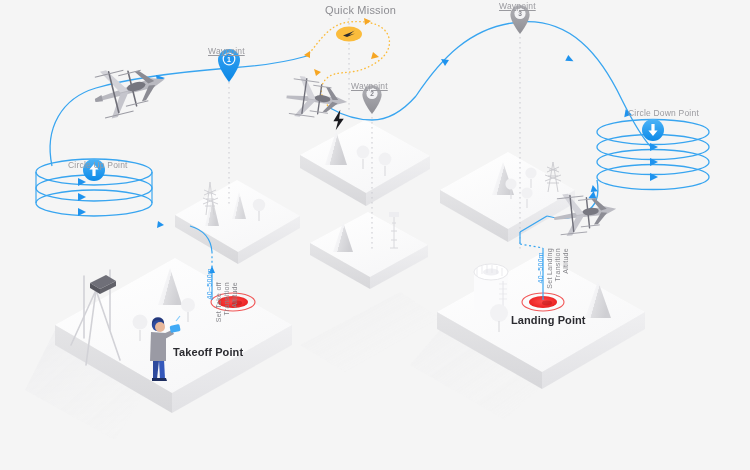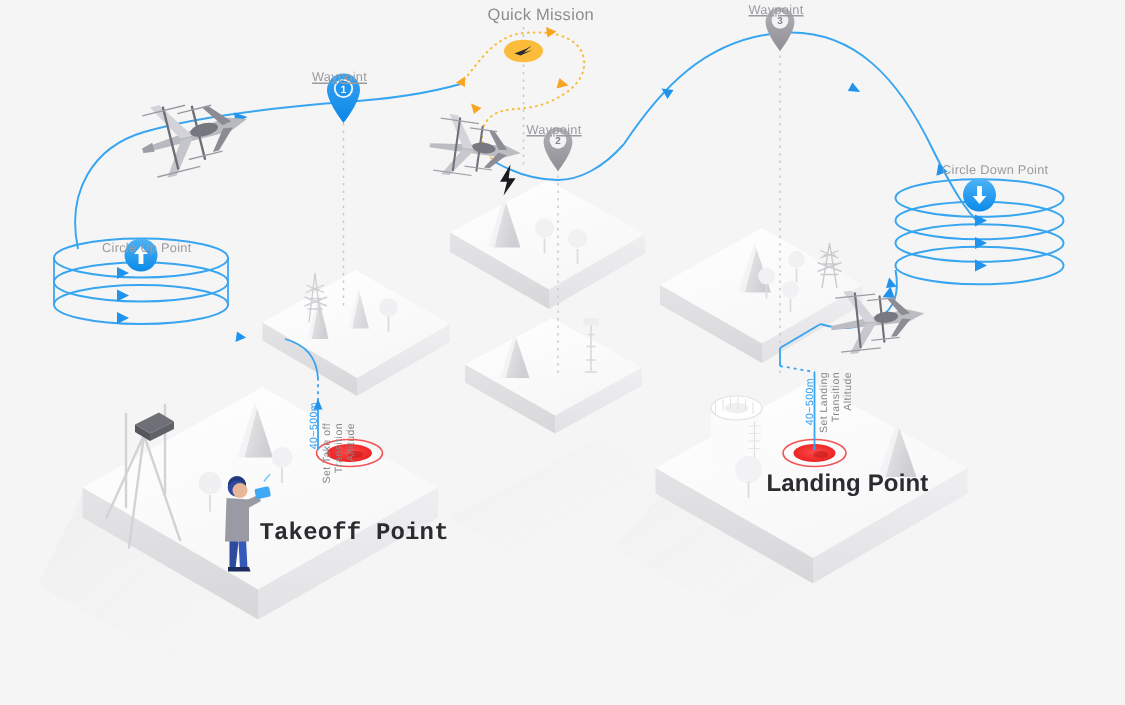--- a/index.html
+++ b/index.html
@@ -12,21 +12,21 @@
     position:relative;
   }
   #stage{position:absolute;inset:0;width:750px;height:470px;}
   svg.layer{position:absolute;left:0;top:0;width:750px;height:470px;overflow:visible;}
 
   
   .lbl{position:absolute;white-space:nowrap;pointer-events:none;}
   .lbl-wp{font-size:8.5px;color:#9a9a9f;letter-spacing:.2px;text-decoration:underline;}
   .lbl-circle{font-size:8.5px;color:#9a9a9f;letter-spacing:.2px;}
   .lbl-quick{font-size:11px;color:#8d8d92;letter-spacing:.2px;}
-  .lbl-point{font-size:16px;font-weight:bold;color:#2b2b30;letter-spacing:.1px;}
+  .lbl-point{font-size:11px;font-weight:bold;color:#2b2b30;letter-spacing:.1px;}
 
   .vtxt{
     position:absolute;white-space:nowrap;
     writing-mode:vertical-rl;
     transform:rotate(180deg);
     font-size:7px;line-height:1.25;letter-spacing:.3px;
   }
   .vtxt.alt{color:#2e9bf0;}
   .vtxt.note{color:#86868b;}
 </style>
@@ -417,21 +417,21 @@
 
   <div class="lbl lbl-wp" style="left:208px;top:46px;">Waypoint</div>
   <div class="lbl lbl-wp" style="left:351px;top:81px;">Waypoint</div>
   <div class="lbl lbl-wp" style="left:499px;top:1px;">Waypoint</div>
 
   <div class="lbl lbl-quick" style="left:325px;top:4px;">Quick Mission</div>
 
   <div class="lbl lbl-circle" style="left:68px;top:160px;">Circle Up Point</div>
   <div class="lbl lbl-circle" style="left:628px;top:108px;">Circle Down Point</div>
 
-  <div class="lbl lbl-point" style="left:173px;top:346px;font-family:Liberation Mono, monospace;">Takeoff Point</div>
+  <div class="lbl lbl-point" style="left:173px;top:346px;">Takeoff Point</div>
   <div class="lbl lbl-point" style="left:511px;top:314px;">Landing Point</div>
 
   <div class="vtxt alt" style="left:206px;top:268px;">40~500m</div>
   <div class="vtxt note" style="left:215px;top:282px;">Set Take off</div>
   <div class="vtxt note" style="left:223px;top:282px;">Transition</div>
   <div class="vtxt note" style="left:231px;top:282px;">Altitude</div>
 
   <div class="vtxt alt" style="left:537px;top:252px;">40~500m</div>
   <div class="vtxt note" style="left:546px;top:248px;">Set Landing</div>
   <div class="vtxt note" style="left:554px;top:248px;">Transition</div>

